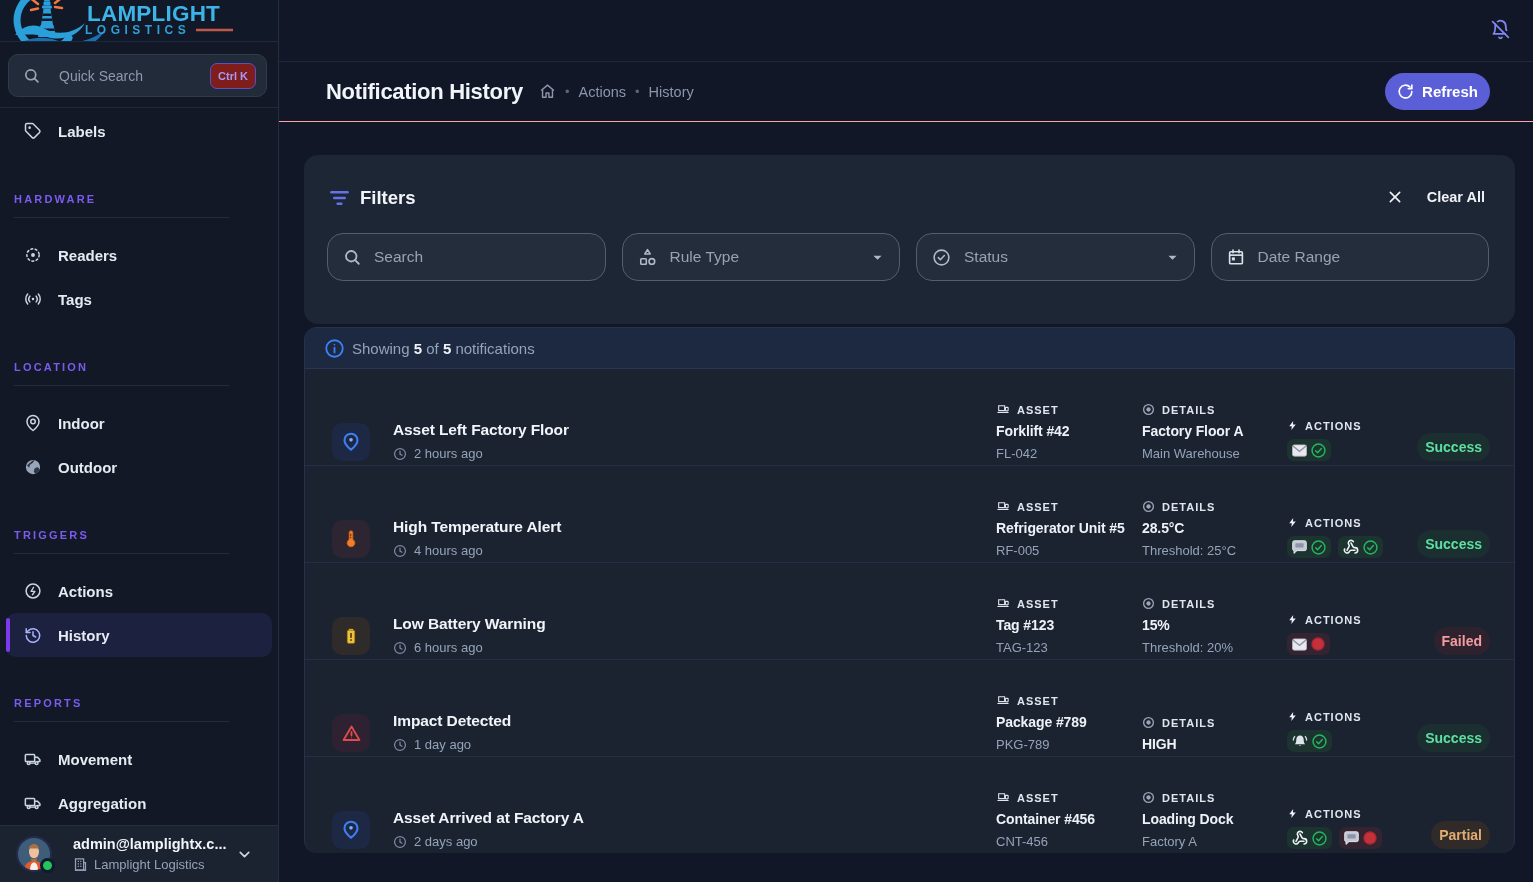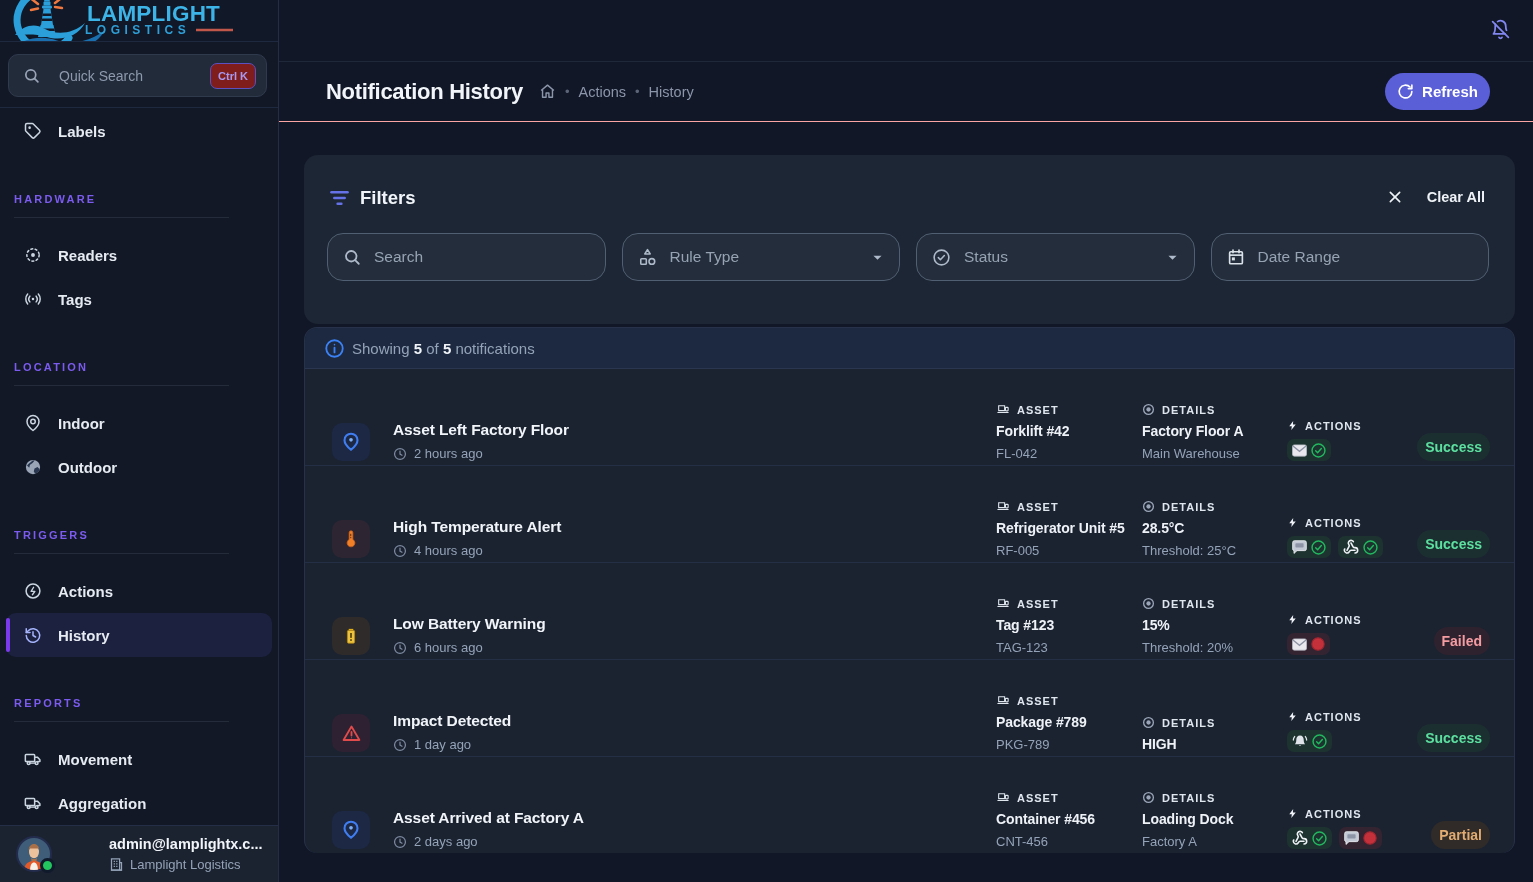--- a/index.html
+++ b/index.html
@@ -14,21 +14,21 @@
   .searchbox .ph { color:#8e99ad; font-size:14px; margin-left:19px; flex:1; }
   .kbd { border:1px solid #5c50c0; background:#7f1d1d; color:#a79af5; font-size:11px; font-weight:bold; border-radius:7px; padding:6px 7px; }
   nav { flex:1; padding-top:1px; }
   .navitem { height:44px; display:flex; align-items:center; padding-left:18px; color:#e6ebf2; font-size:15px; font-weight:bold; position:relative; margin:0 6px; border-radius:10px; }
   .navitem svg { margin-right:16px; flex:0 0 18px; }
   .sect { margin:40px 14px 15px 14px; }
   .sect .shead { color:#7c5cf0; font-size:11px; font-weight:bold; letter-spacing:2.2px; }
   .sect .sline { height:1px; background:rgba(148,163,184,0.14); margin-top:12px; margin-bottom:2px; width:215px; }
   .navitem.active { background:#1c2140; }
   .navitem.active::before { content:""; position:absolute; left:0; top:5px; bottom:5px; width:4px; border-radius:3px; background:#7c3aed; }
-  .userblk { height:84px; border-top:1px solid #242f47; background:#1b2230; display:flex; align-items:center; padding:0 16px;gap:36px; }
+  .userblk { height:84px; border-top:1px solid #242f47; background:#1b2230; display:flex; align-items:center; padding:0 16px; }
   .uinfo { margin-left:21px; flex:1; }
   .uemail { font-size:14.5px; font-weight:bold; color:#f1f5f9; }
   .uorg { margin-top:5px; font-size:13px; color:#94a3b8; display:flex; align-items:center; gap:6px; }
   .avatarwrap { position:relative; width:36px; height:36px; }
   .avatarwrap .dot { position:absolute; right:-3px; bottom:-1px; width:12px; height:12px; border-radius:50%; background:#22c55e; border:3px solid #0f1a2b; box-sizing:content-box; width:9px; height:9px; }
 
   
   main { flex:1; display:flex; flex-direction:column; background:#111726; }
   .topbar { height:62px; border-bottom:1px solid #1e2838; position:relative; }
   .topbar .bell { position:absolute; right:22px; top:19px; }

